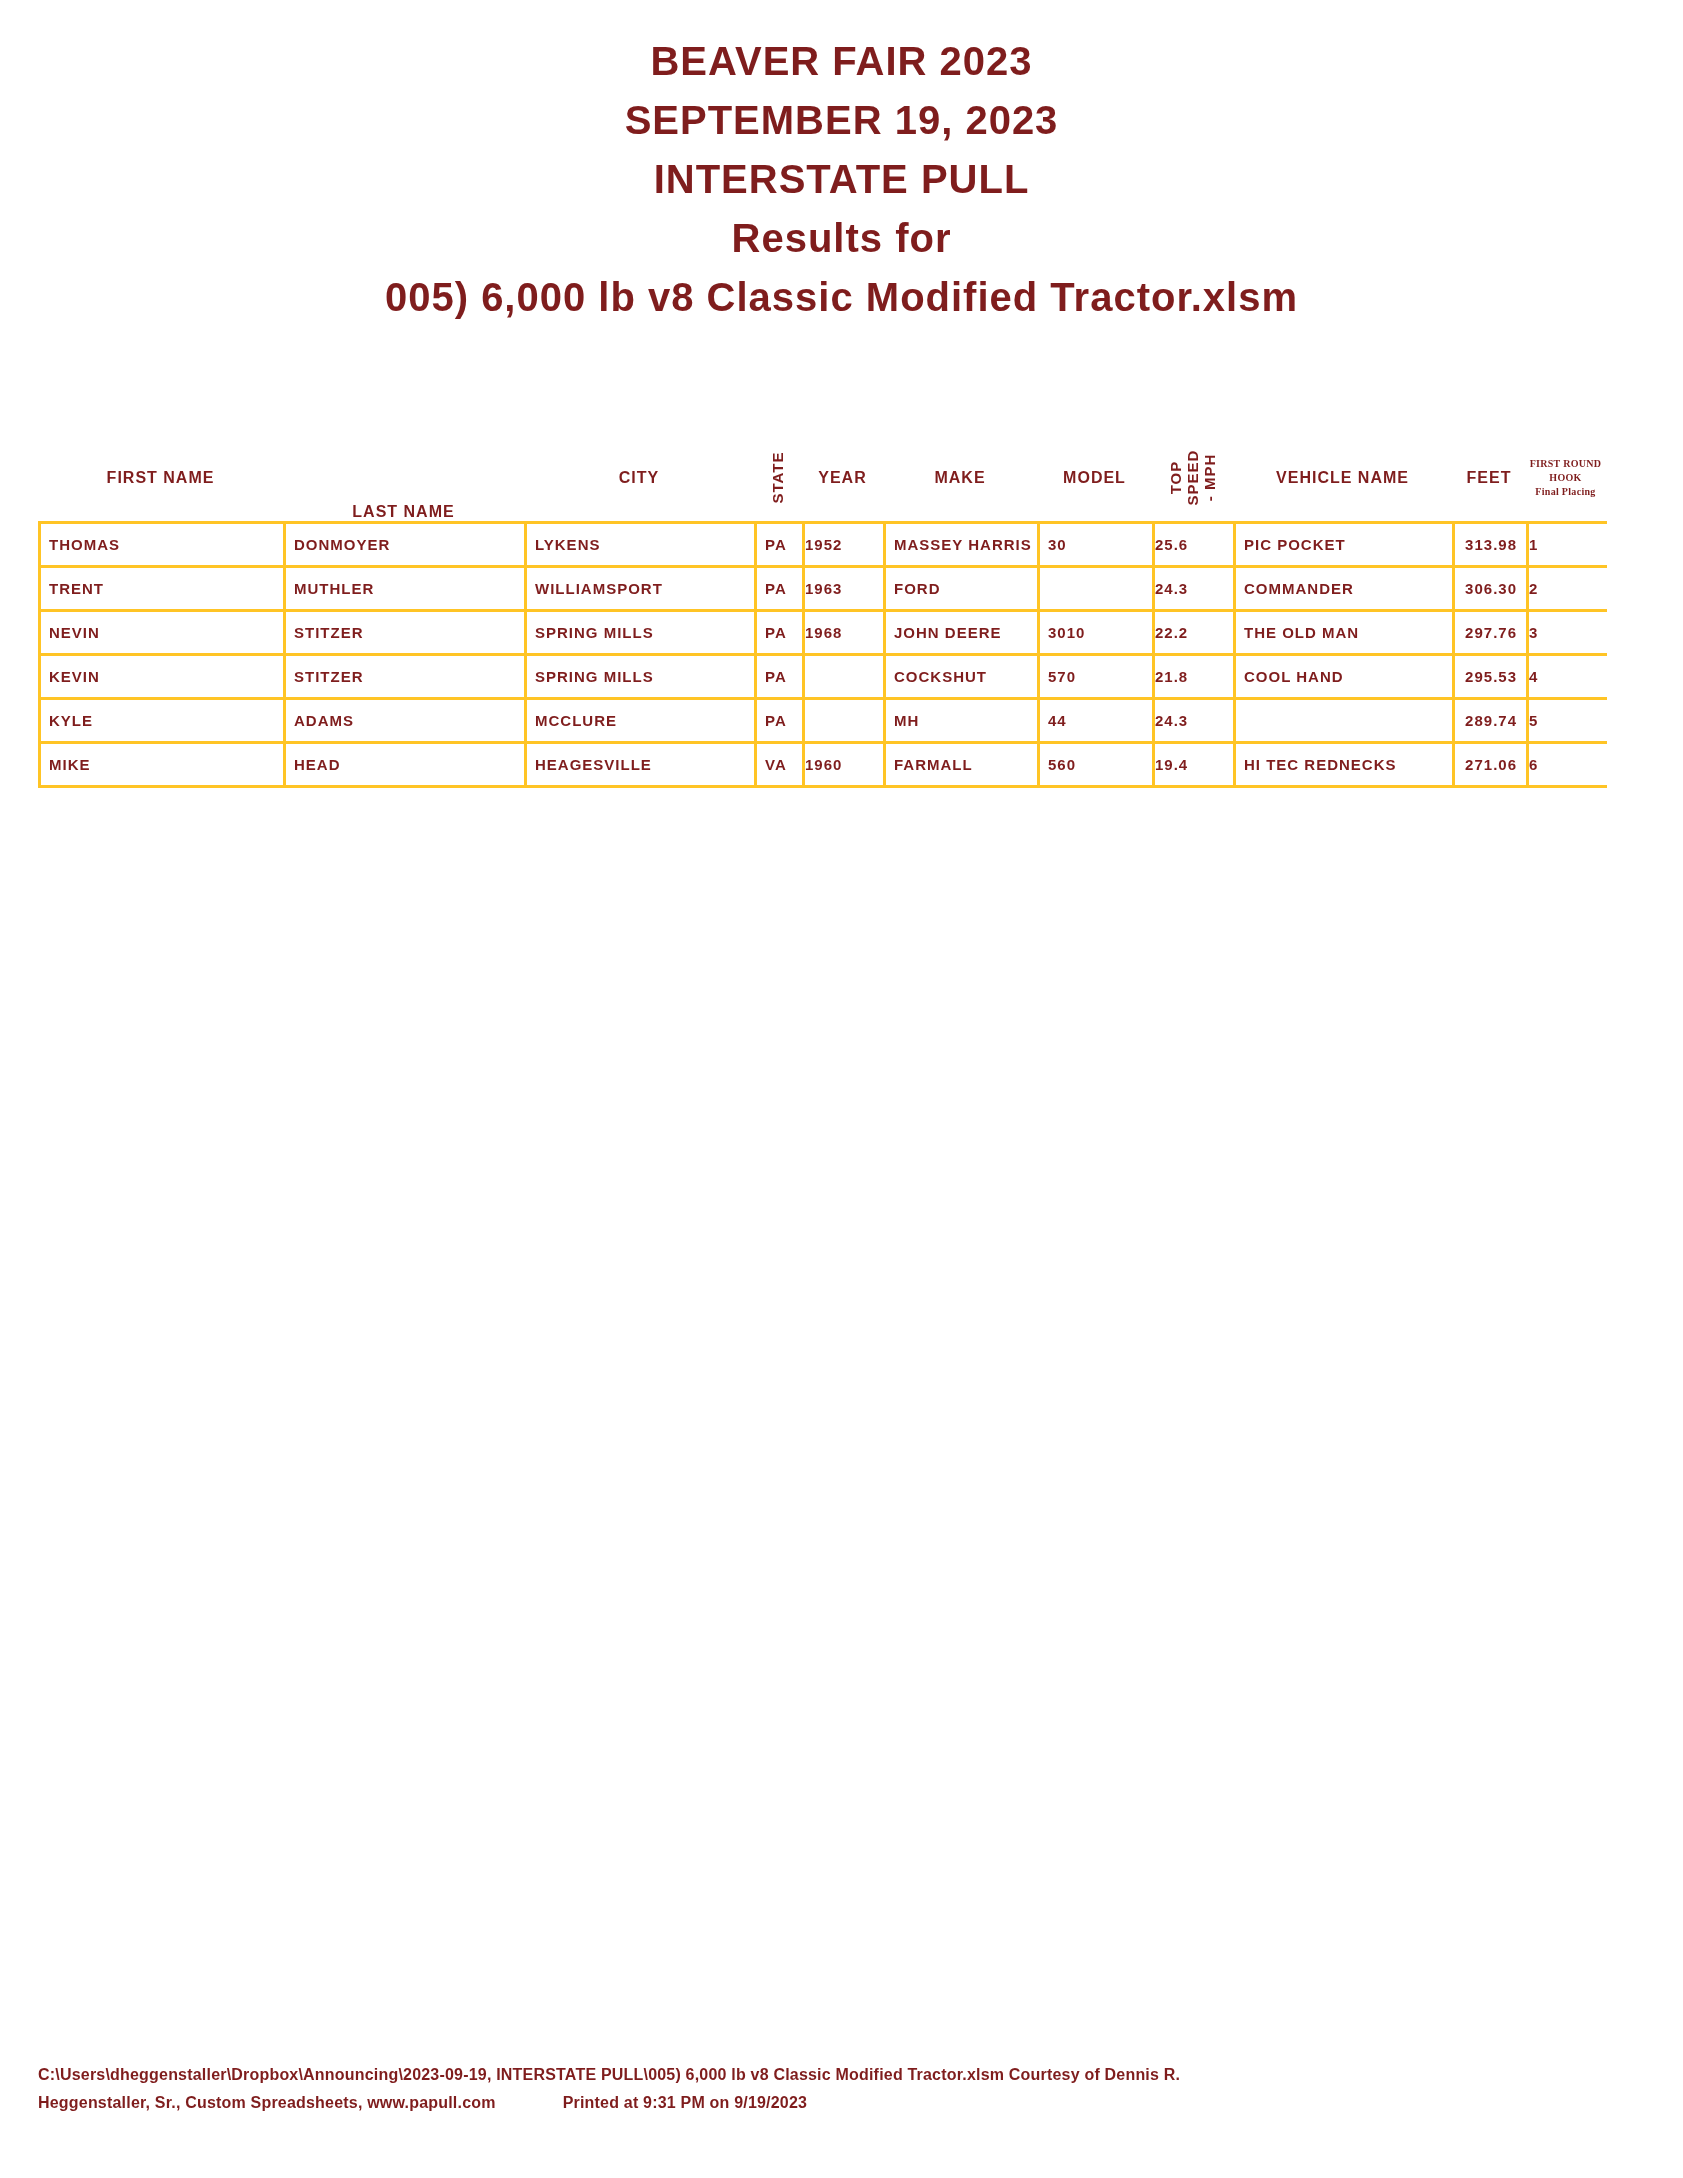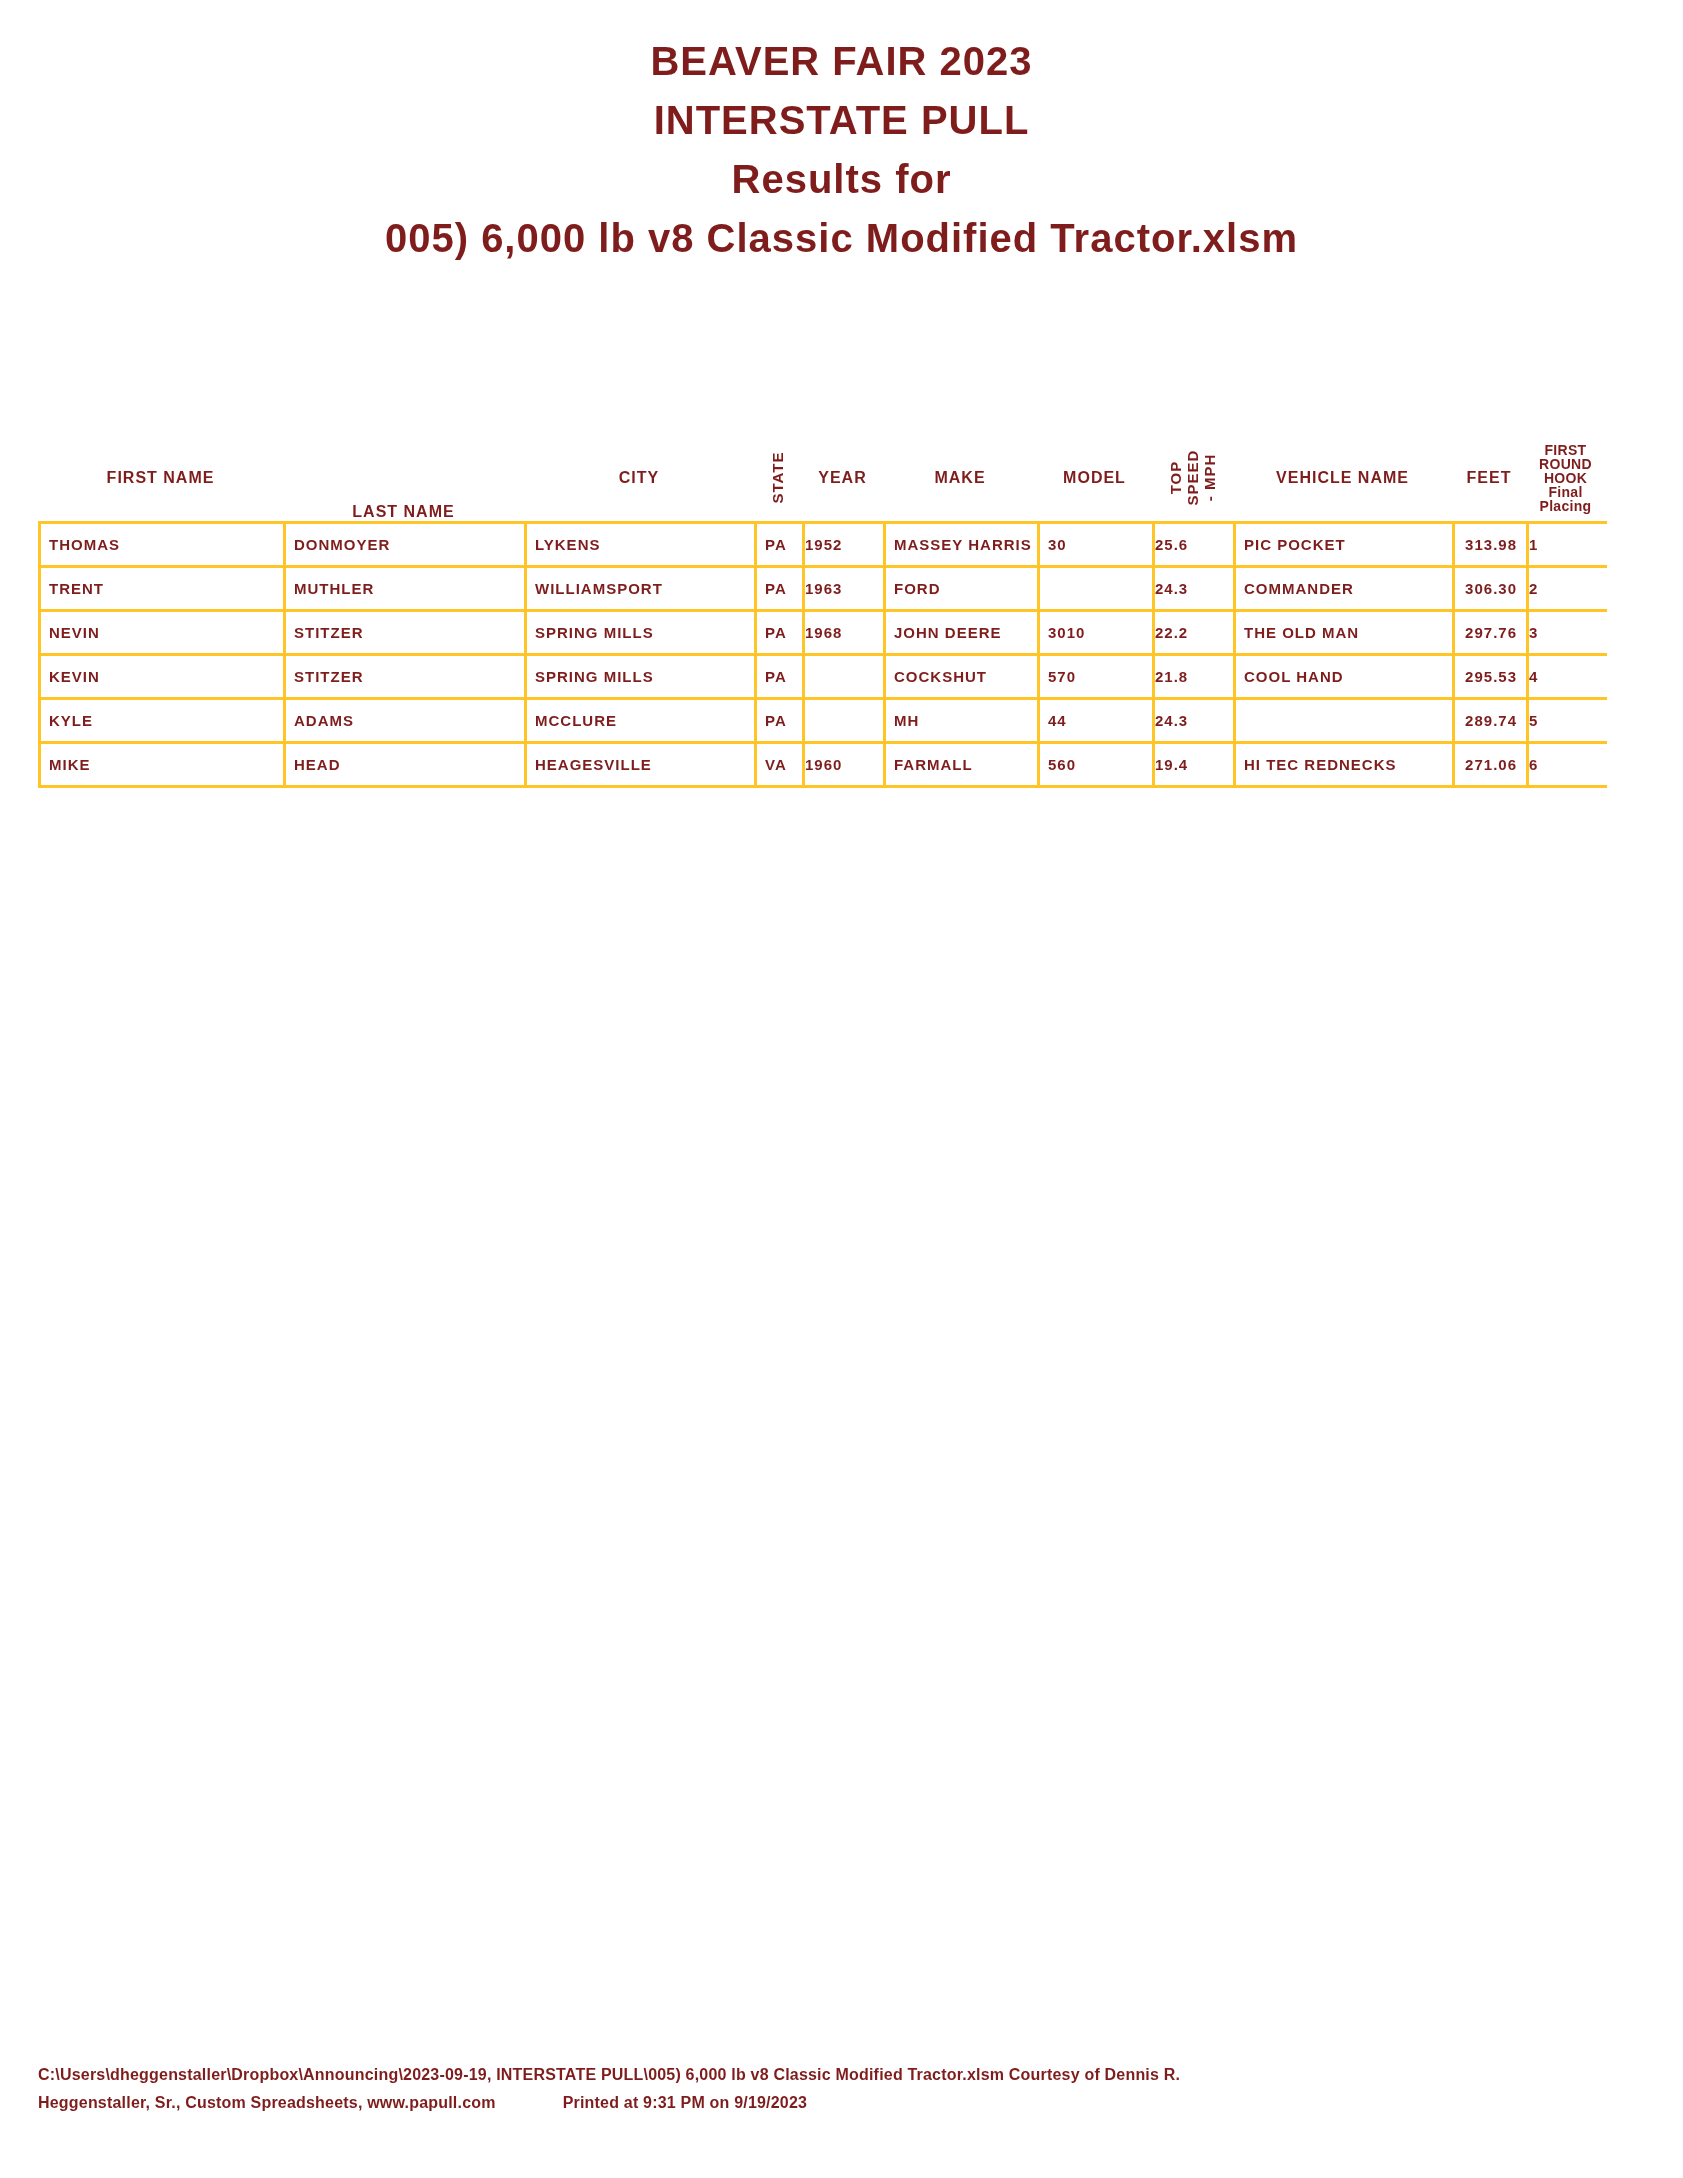--- a/index.html
+++ b/index.html
@@ -32,21 +32,21 @@
     text-align:center;
   }
   .rot{
     transform:rotate(-90deg);
     white-space:nowrap;
     font-size:15px;
     line-height:17px;
     text-align:center;
   }
   .small-lines{
-    font-size:14px;line-height:14px;letter-spacing:0.3px;
+    font-size:10px;line-height:14px;letter-spacing:0.3px;font-family:Liberation Serif, serif;
   }
   
   .dtable{
     position:absolute;left:38px;top:521px;
     border-collapse:collapse;table-layout:fixed;
   }
   .dtable td{
     border:3px solid var(--gold,#FFC425);
     height:41px;
     font-weight:bold;font-size:15px;letter-spacing:1px;
@@ -66,20 +66,21 @@
   }
   .pfooter .gap{display:inline-block;width:67px;}
 </style>
 </head>
 <body>
 
 <div class="sheet">
 
   <div class="titles">
     <div>BEAVER FAIR 2023</div>
+    <div>SEPTEMBER 19, 2023</div>
     <div>INTERSTATE PULL</div>
     <div>Results for</div>
     <div>005) 6,000 lb v8 Classic Modified Tractor.xlsm</div>
   </div>
 
   <div class="thead" id="thead">
       <div class="hcell" style="width: 245px; text-align: right;">
         <div>
           <div>FIRST NAME</div>
         </div>

